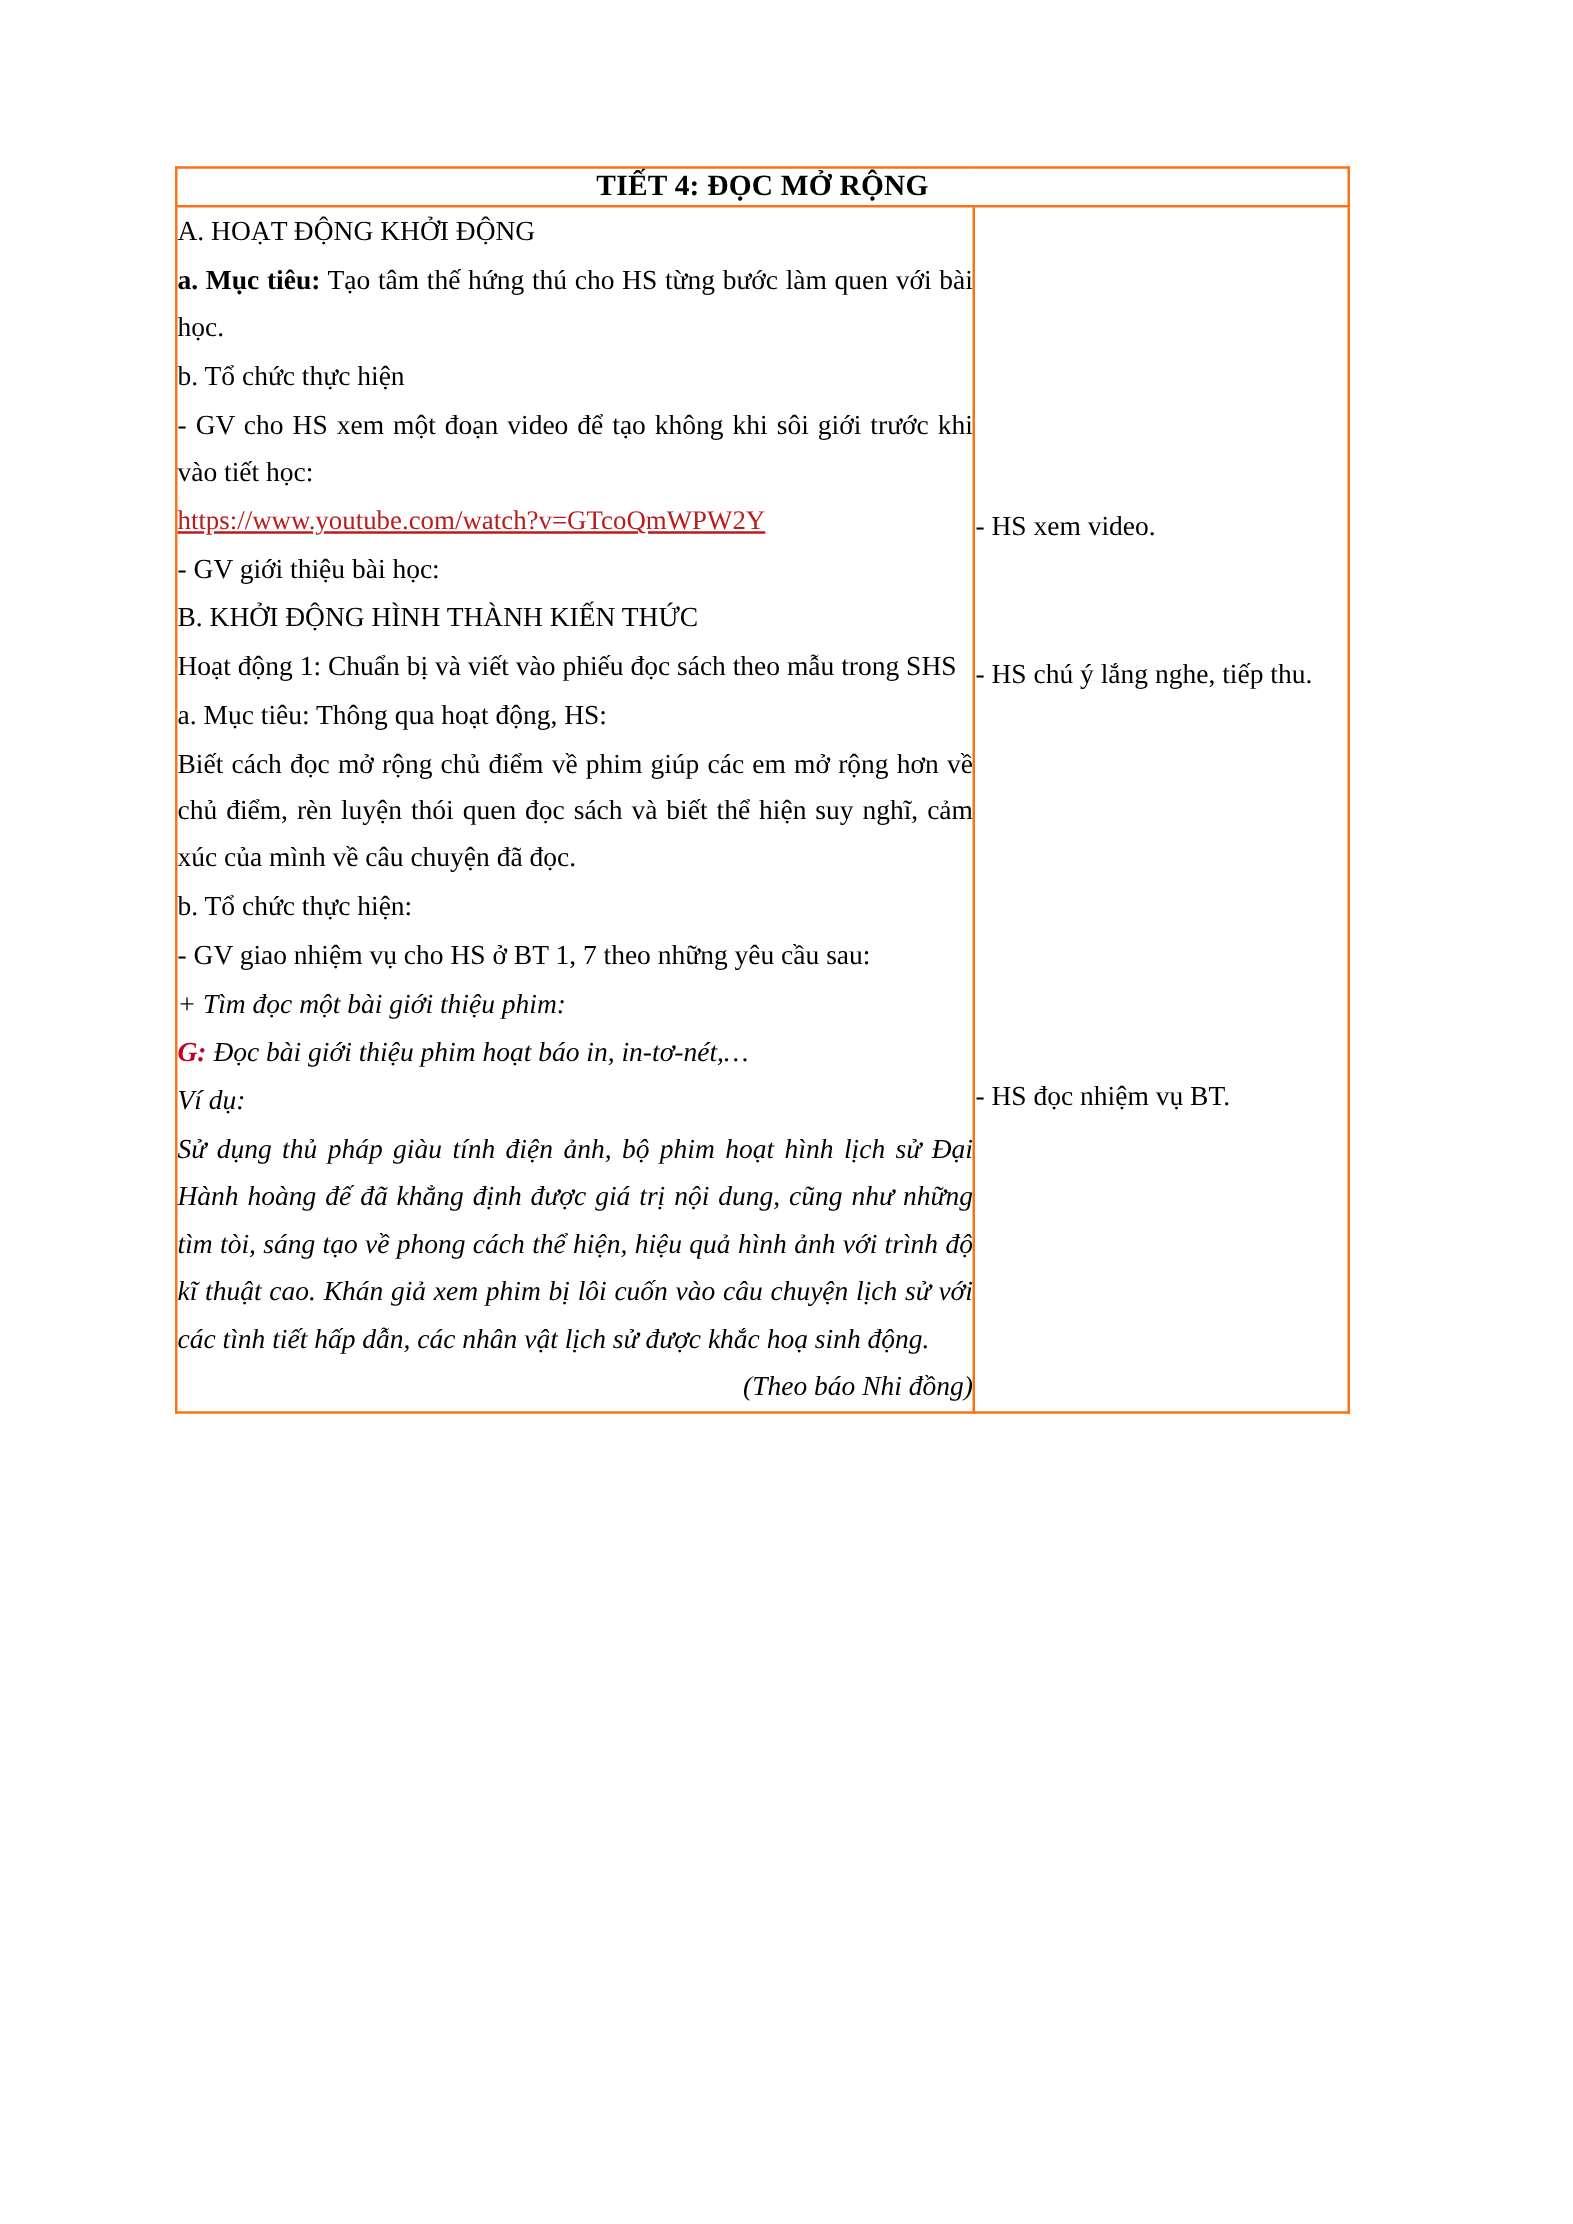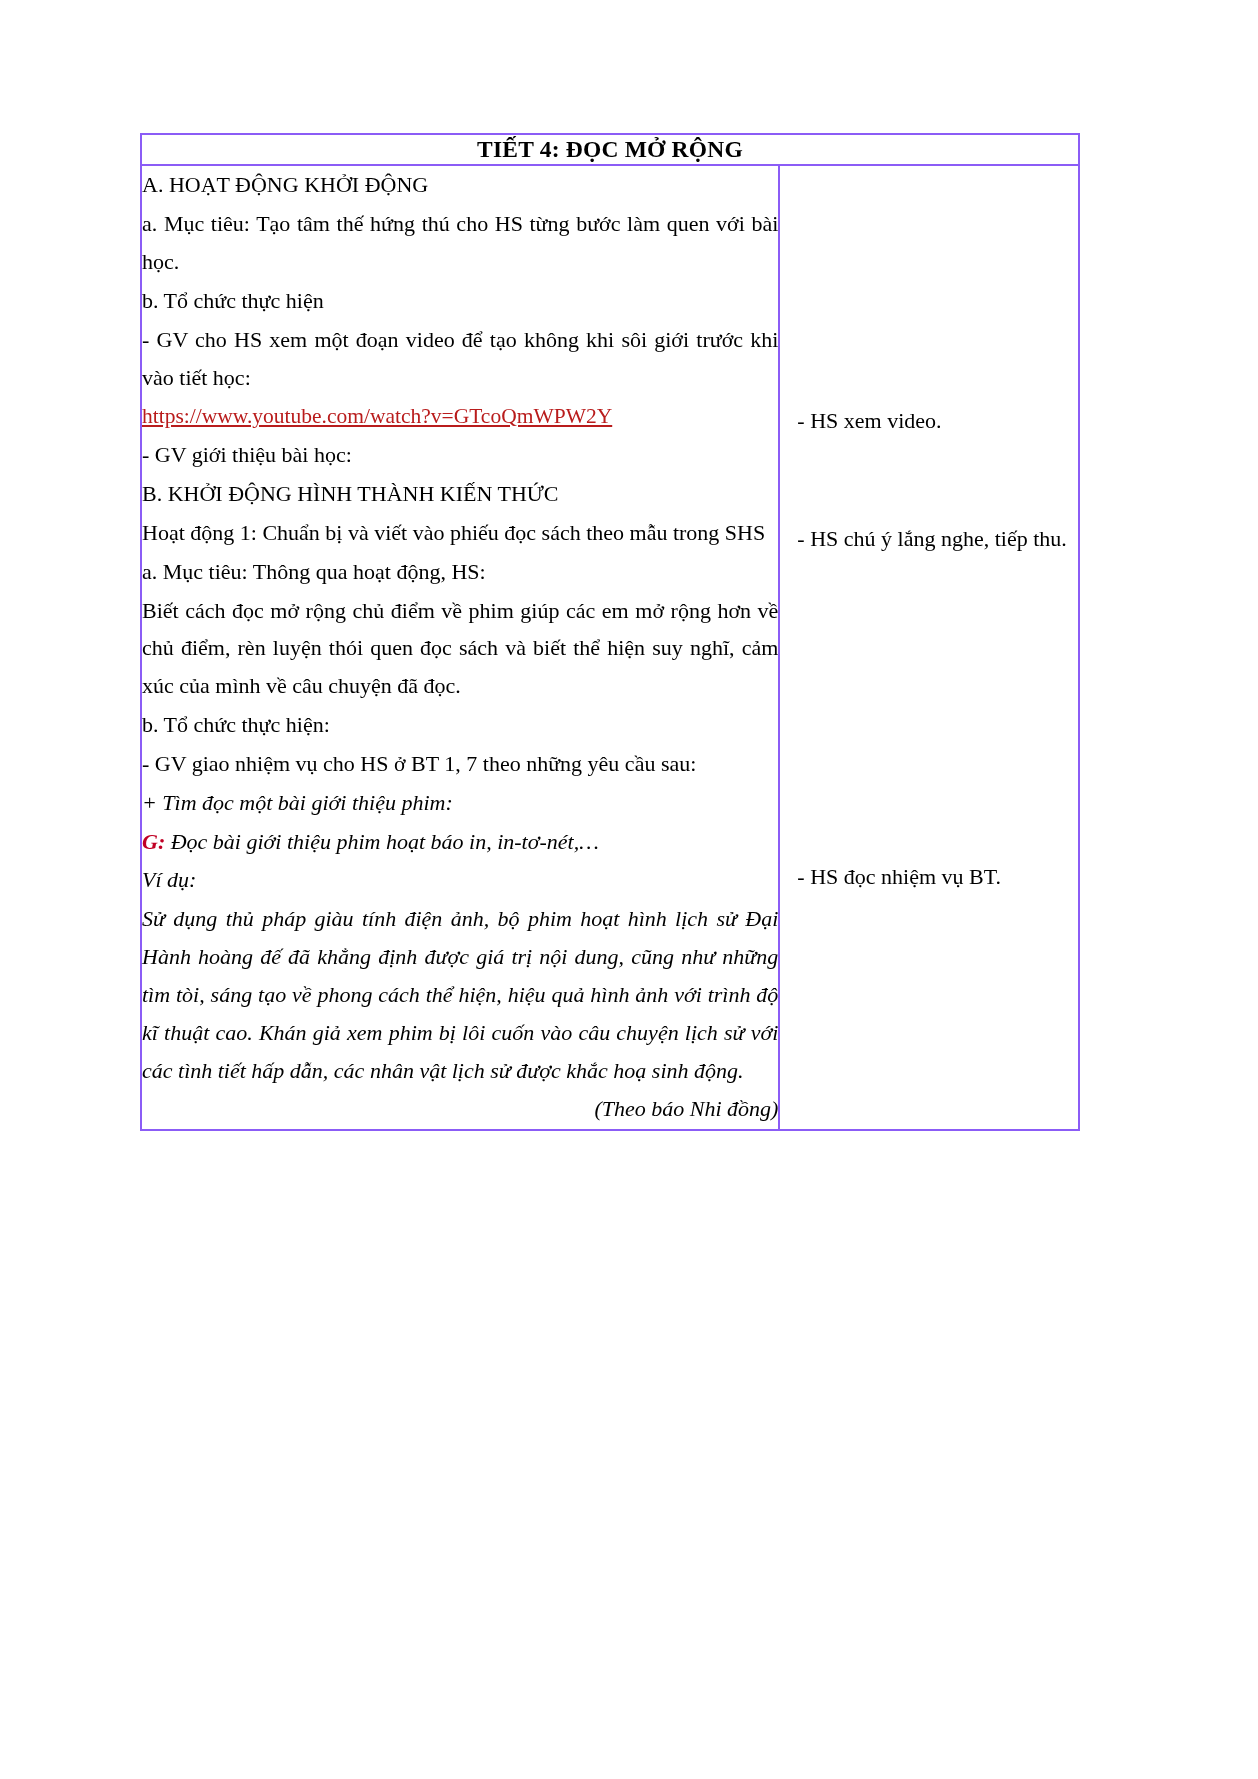--- a/index.html
+++ b/index.html
@@ -28,21 +28,21 @@
 
   .doc-table {
     position: absolute;
     left: 140px;
     top: 133px;
     width: 940px;
     border-collapse: collapse;
     table-layout: fixed;
   }
   .doc-table td {
-    border: 2px solid #8b5cf6;
+    border: 2px solid #f97316;
     vertical-align: top;
     padding: 0;
   }
 
   
   .title-cell {
     text-align: center;
     padding: 9px 6px 10px 6px;
   }
   .doc-title {
@@ -69,36 +69,36 @@
     line-height: 1.72;
   }
 
   .p-block { margin-bottom: 1px; }
 
   .bold { font-weight: normal; }
   .italic { font-style: italic; }
   .just { text-align: justify; text-align-last: left; }
   .right { text-align: right; }
 
-  .lead { font-weight: normal; }
+  .lead { font-weight: bold; }
 
   .link {
     color: #b91c1c;
     text-decoration: underline;
     font-size: 21.5px;
   }
 
   .g-marker {
     color: #c00024;
     font-weight: bold;
     font-style: italic;
   }
 
   
-  .rc-line { font-size: 22px; line-height: 1.72; padding-left: 17px; }
+  .rc-line { font-size: 22px; line-height: 1.72; }
   .sp-1 { height: 236px; }
   .sp-2 { height: 80px; }
   .sp-3 { height: 300px; }
 </style>
 </head>
 <body>
 
 <div class="page">
 
   <table class="doc-table">

